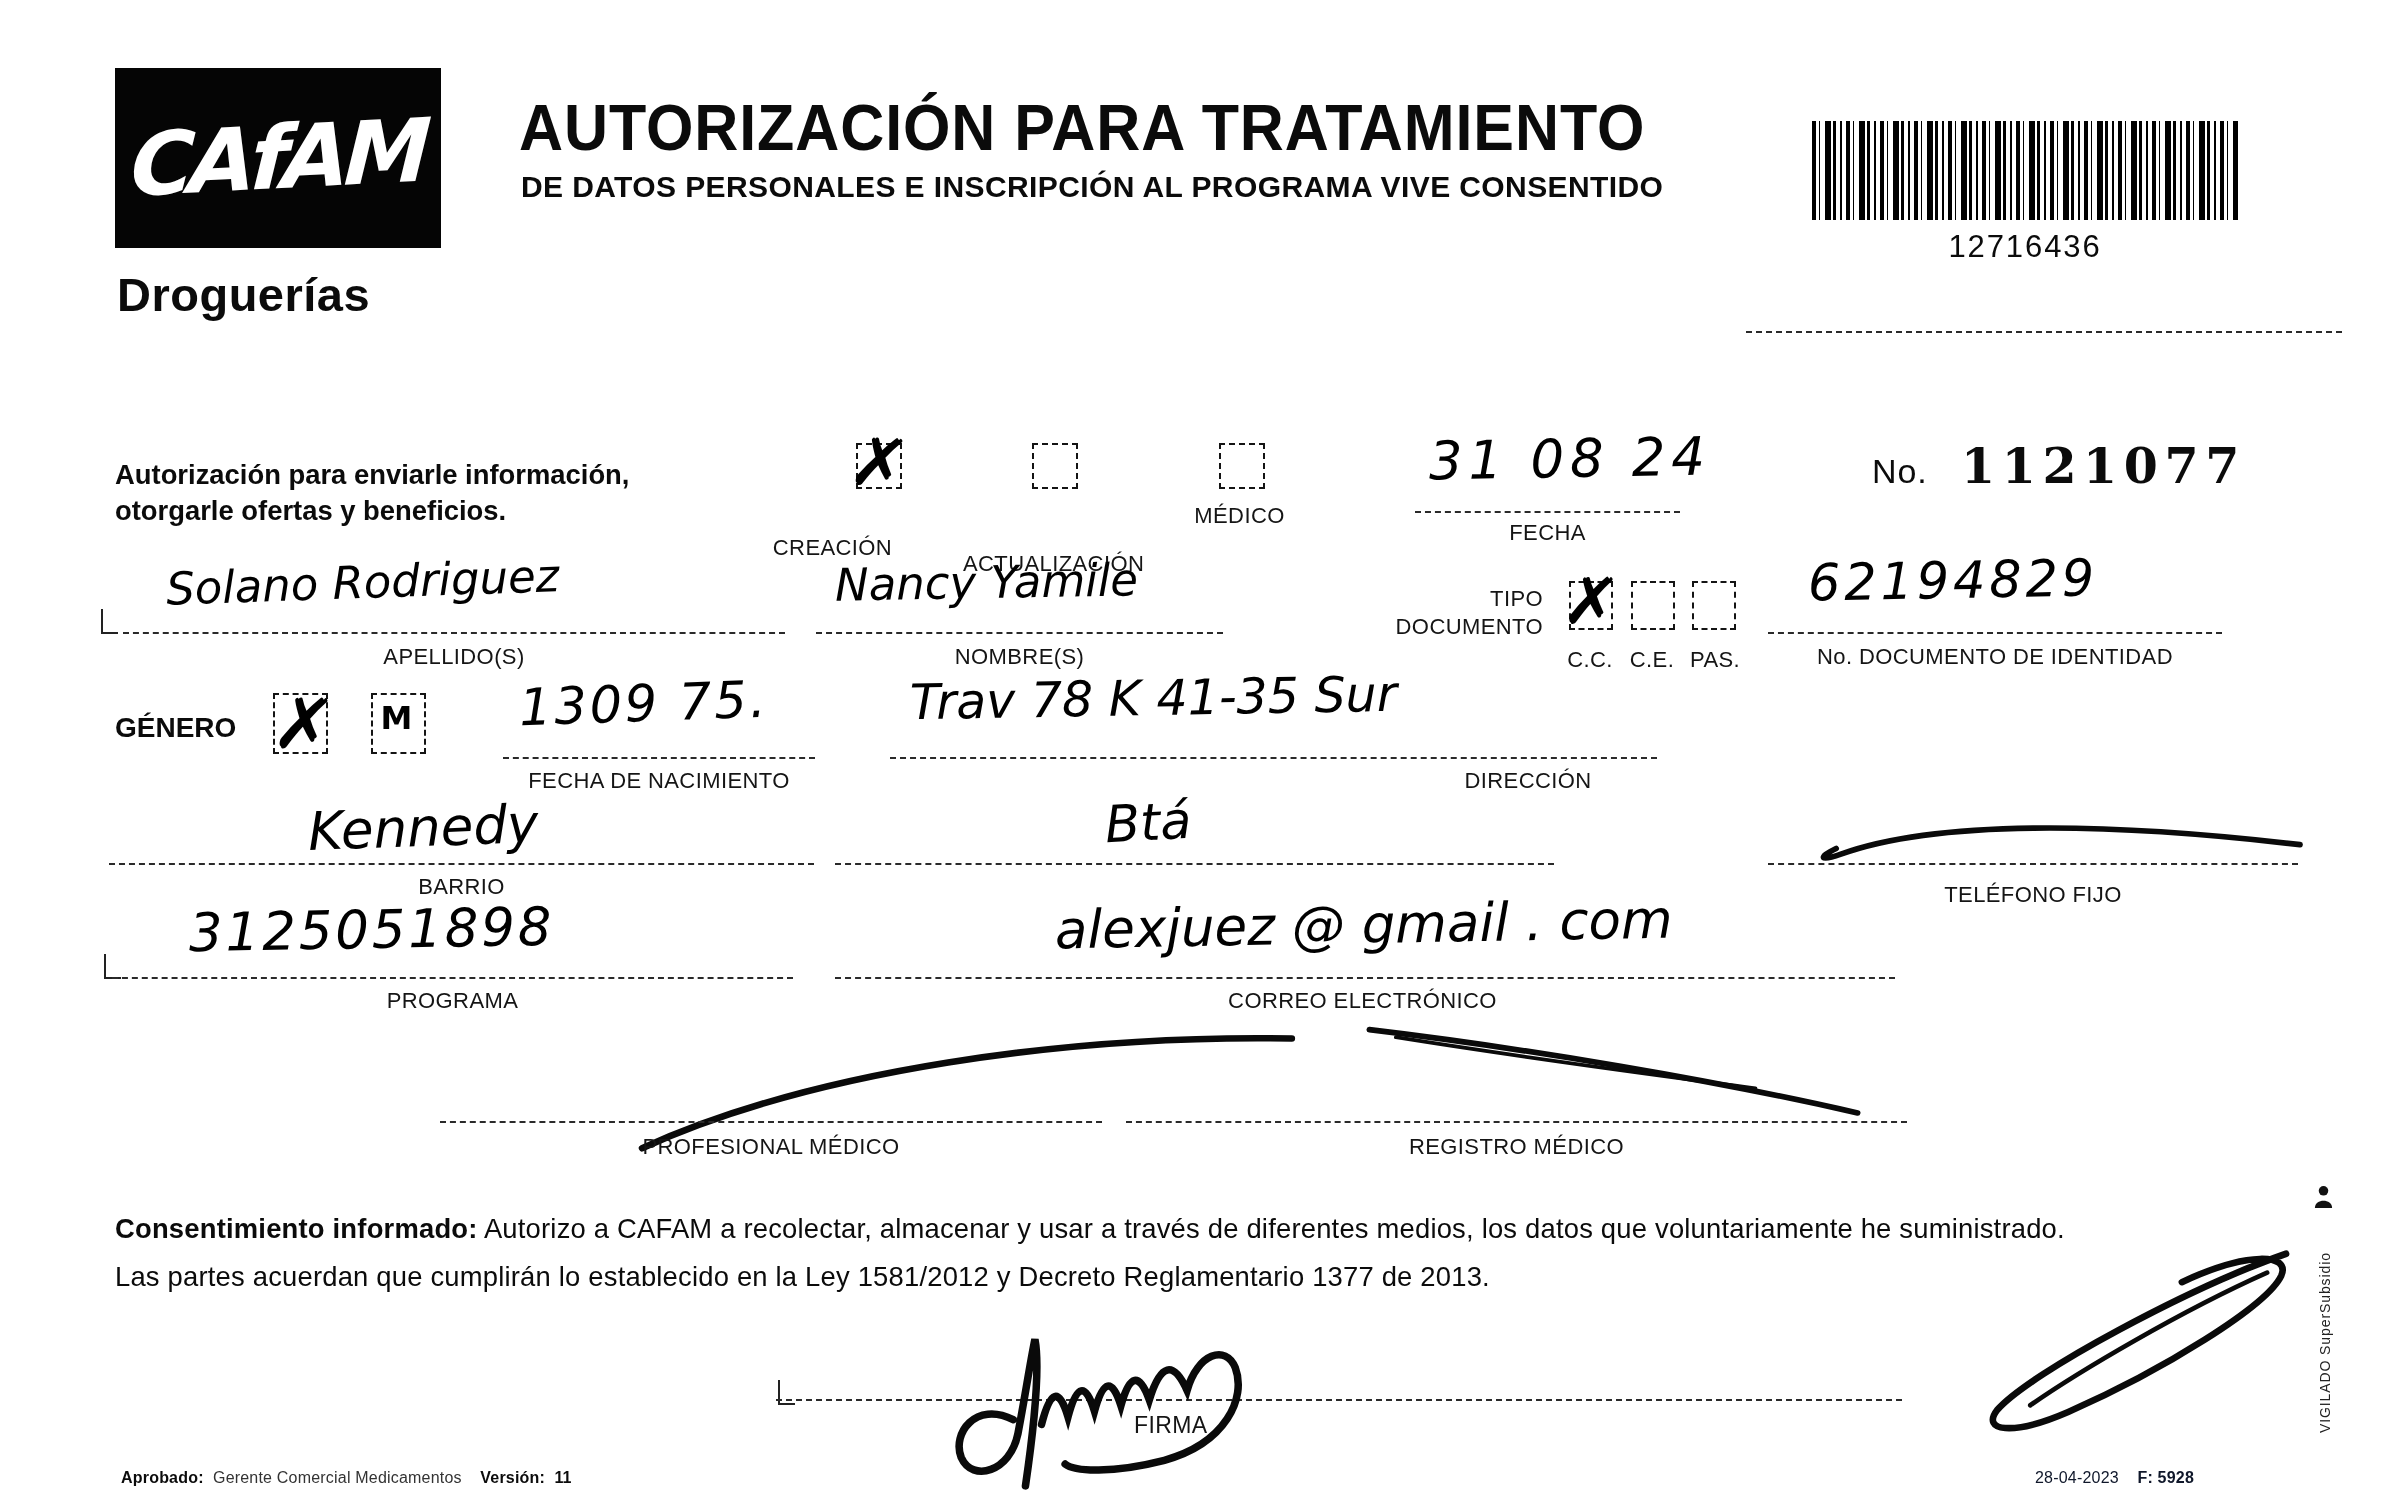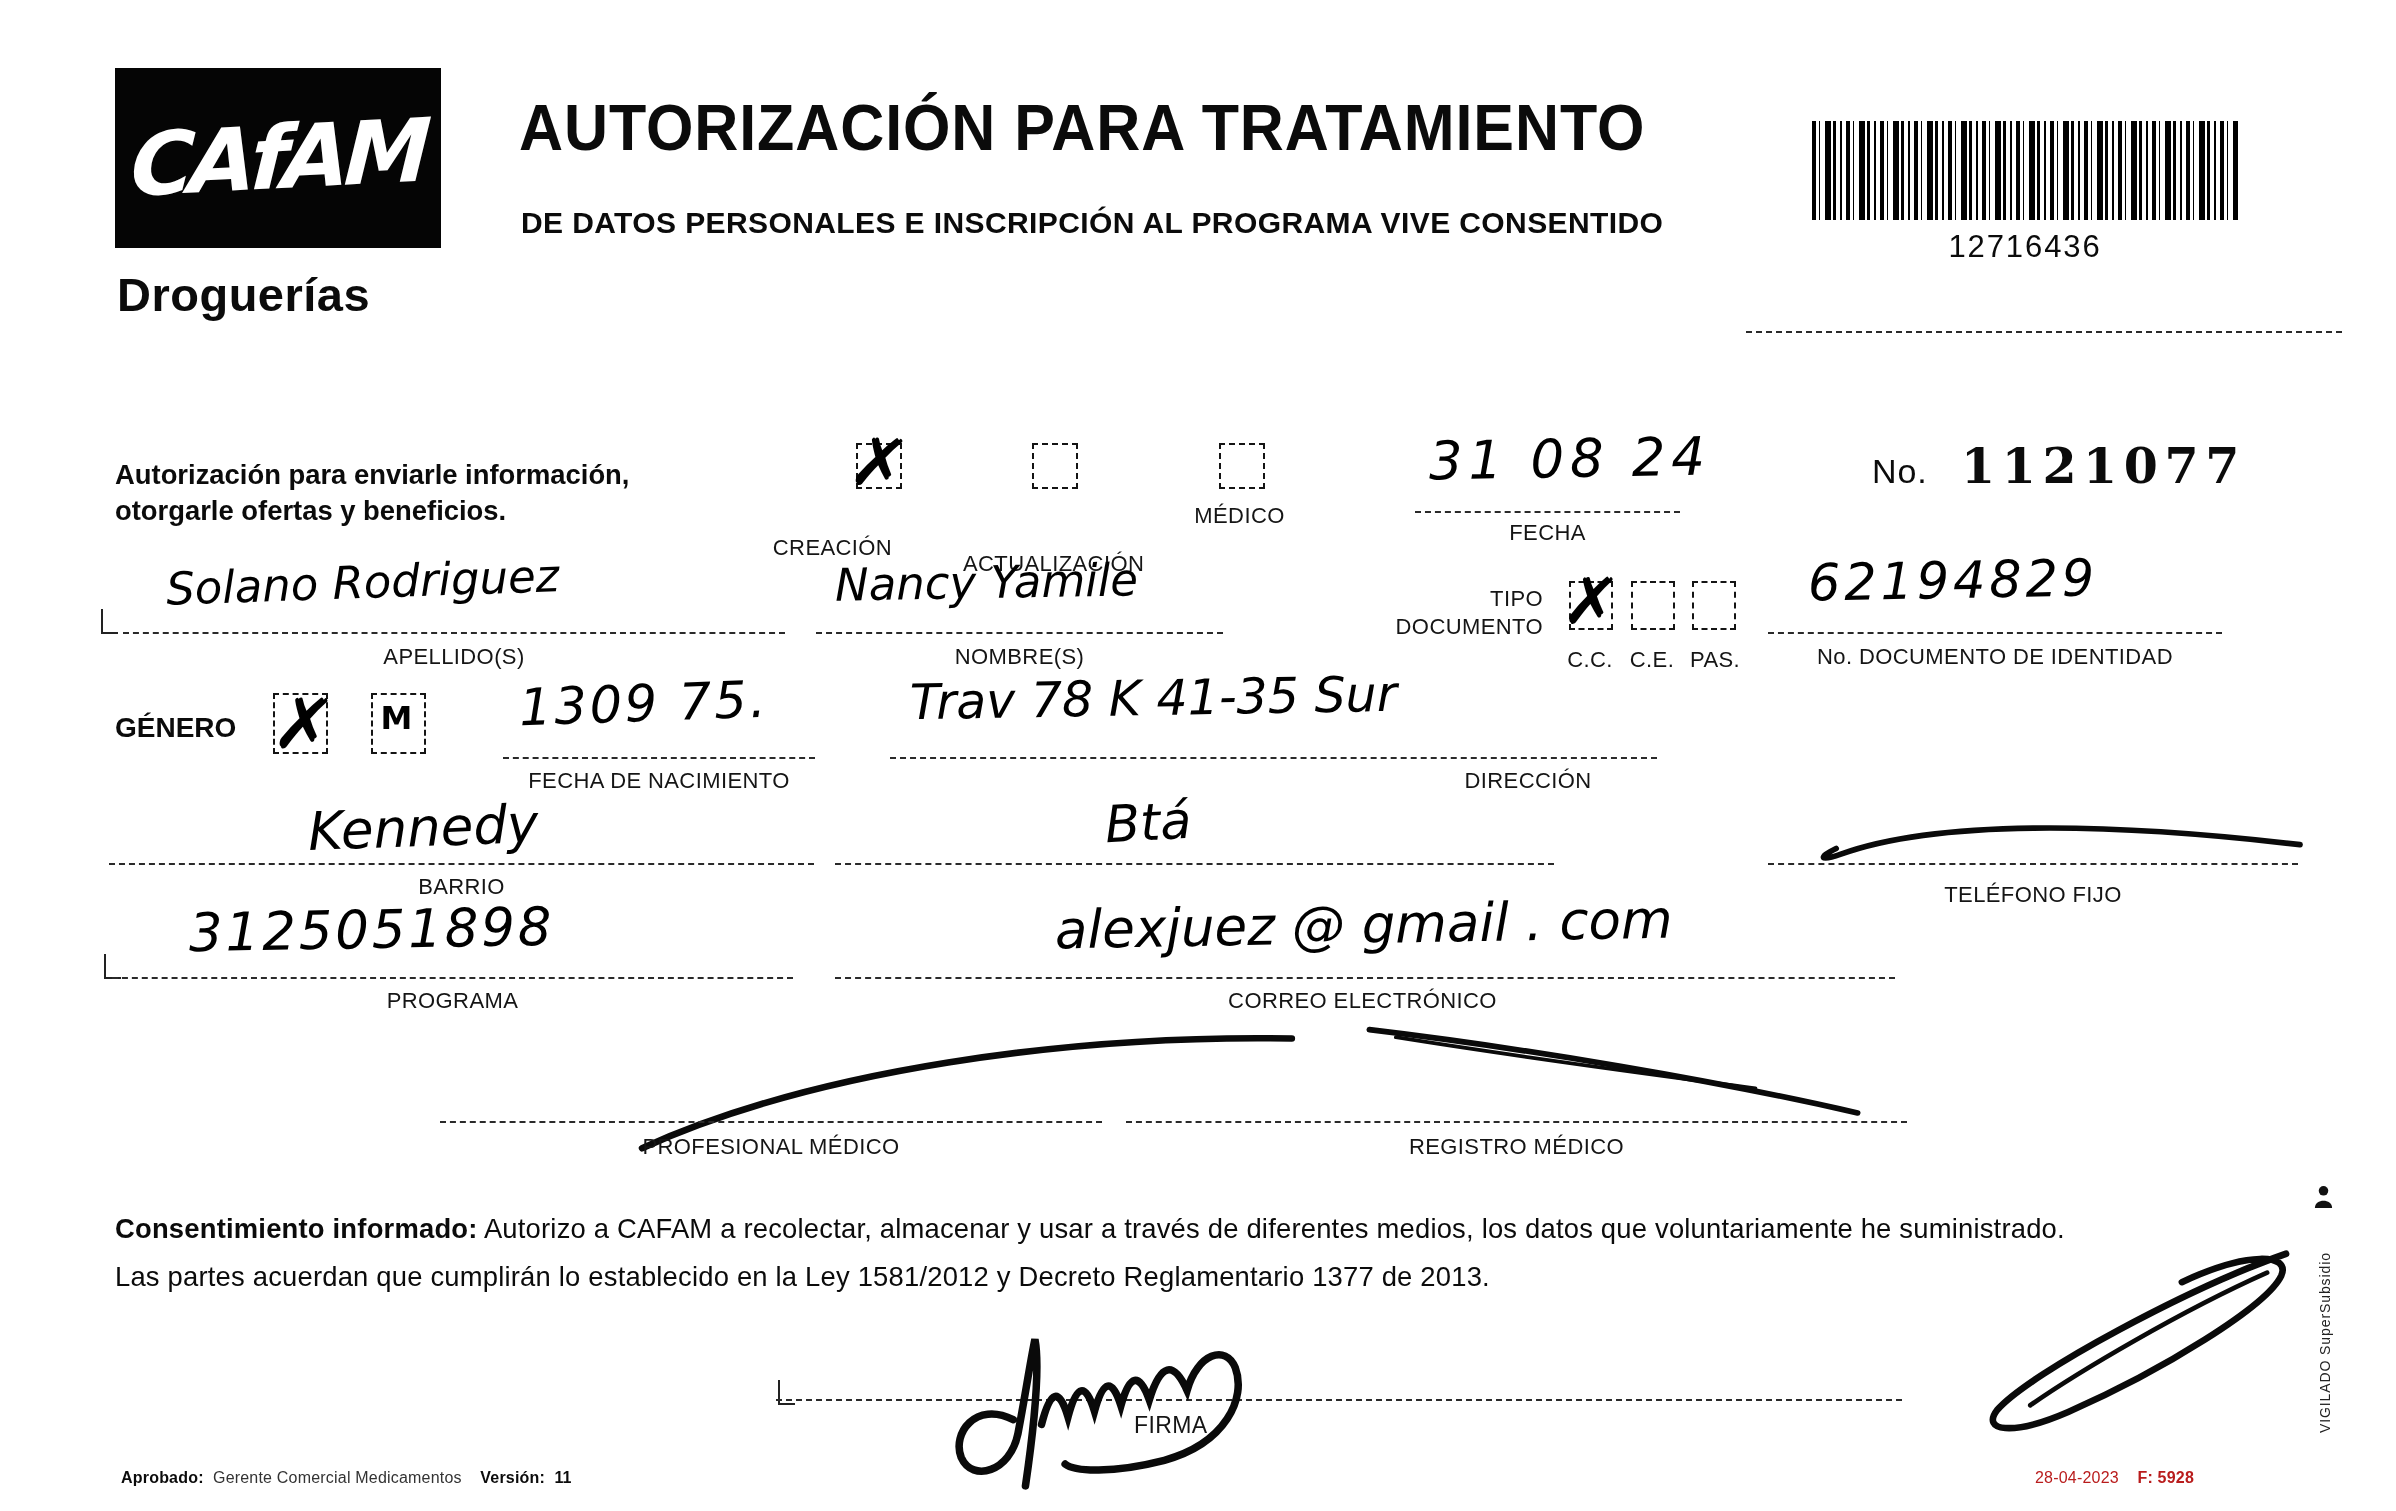--- a/index.html
+++ b/index.html
@@ -5,21 +5,21 @@
   html,body{margin:0;padding:0;background:#e8e8e8;}
   #page{position:relative;width:2396px;height:1511px;background:#ffffff;overflow:hidden;
         font-family:"Liberation Sans",sans-serif;color:#0b0b0b;}
   .abs{position:absolute;}
   
   .logo-box{background:#050505;display:flex;align-items:center;justify-content:center;}
   .logo-text{color:#fff;font-family:"DejaVu Sans",sans-serif;font-style:italic;font-weight:bold;
              font-size:87px;letter-spacing:-5.7px;transform:rotate(-3deg) skewX(-6deg);}
   .subbrand{font-size:47px;font-weight:bold;letter-spacing:0.5px;}
   .title{font-size:61px;font-weight:bold;letter-spacing:0.9px;white-space:nowrap;transform:scaleY(1.05);transform-origin:left top;}
-  .subtitle{font-size:30px;font-weight:bold;letter-spacing:0.4px;white-space:nowrap;margin-top:36px;}
+  .subtitle{font-size:30px;font-weight:bold;letter-spacing:0.4px;white-space:nowrap;}
   .barcode{background:repeating-linear-gradient(90deg,#000 0 3.8px,#fff 3.8px 6.6px,#000 6.6px 8.5px,#fff 8.5px 13.2px,#000 13.2px 19px,#fff 19px 21px,#000 21px 24px,#fff 24px 28px,#000 28px 30px,#fff 30px 34px);}
   .bc-num{font-size:31px;letter-spacing:1.9px;text-align:center;}
   
   .lbl{font-size:22px;letter-spacing:0.4px;color:#151515;text-align:center;white-space:nowrap;}
   .hand{font-family:"DejaVu Sans",sans-serif;font-style:italic;white-space:nowrap;color:#000;}
   .dash{border-bottom:2.8px dashed #2a2a2a;height:0;}
   .box{border:2.8px dashed #141414;background:#fff;}
   .mark{font-family:"DejaVu Sans",sans-serif;font-weight:bold;color:#000;line-height:1;}
   .bold{font-weight:bold;}
   .intro{font-size:27.4px;font-weight:bold;line-height:1.3;}
@@ -168,19 +168,19 @@
     <circle cx="11" cy="6" r="5" fill="#111"></circle>
       <path d="M2,24 C2,14 20,14 20,24 Z" fill="#111"></path>
   </svg>
 
   <div class="abs footer-sm" style="left:121px;top:1469px;">
     <span class="bold">Aprobado:</span>&nbsp;
     <span style="color:#333;">Gerente Comercial Medicamentos</span>&nbsp;&nbsp;&nbsp;
     <span class="bold">Versión:</span>&nbsp;
     <span class="bold">11</span>
   </div>
-  <div class="abs footer-sm" style="left:2035px;top:1469px;color:#b91c1c;">
+  <div class="abs footer-sm" style="left:2035px;top:1469px;color:#0f172a;">
     <span>28-04-2023</span>&nbsp;&nbsp;&nbsp;
     <span class="bold">F: 5928</span>
   </div>
 
 </div>
 
 
 </body></html>

